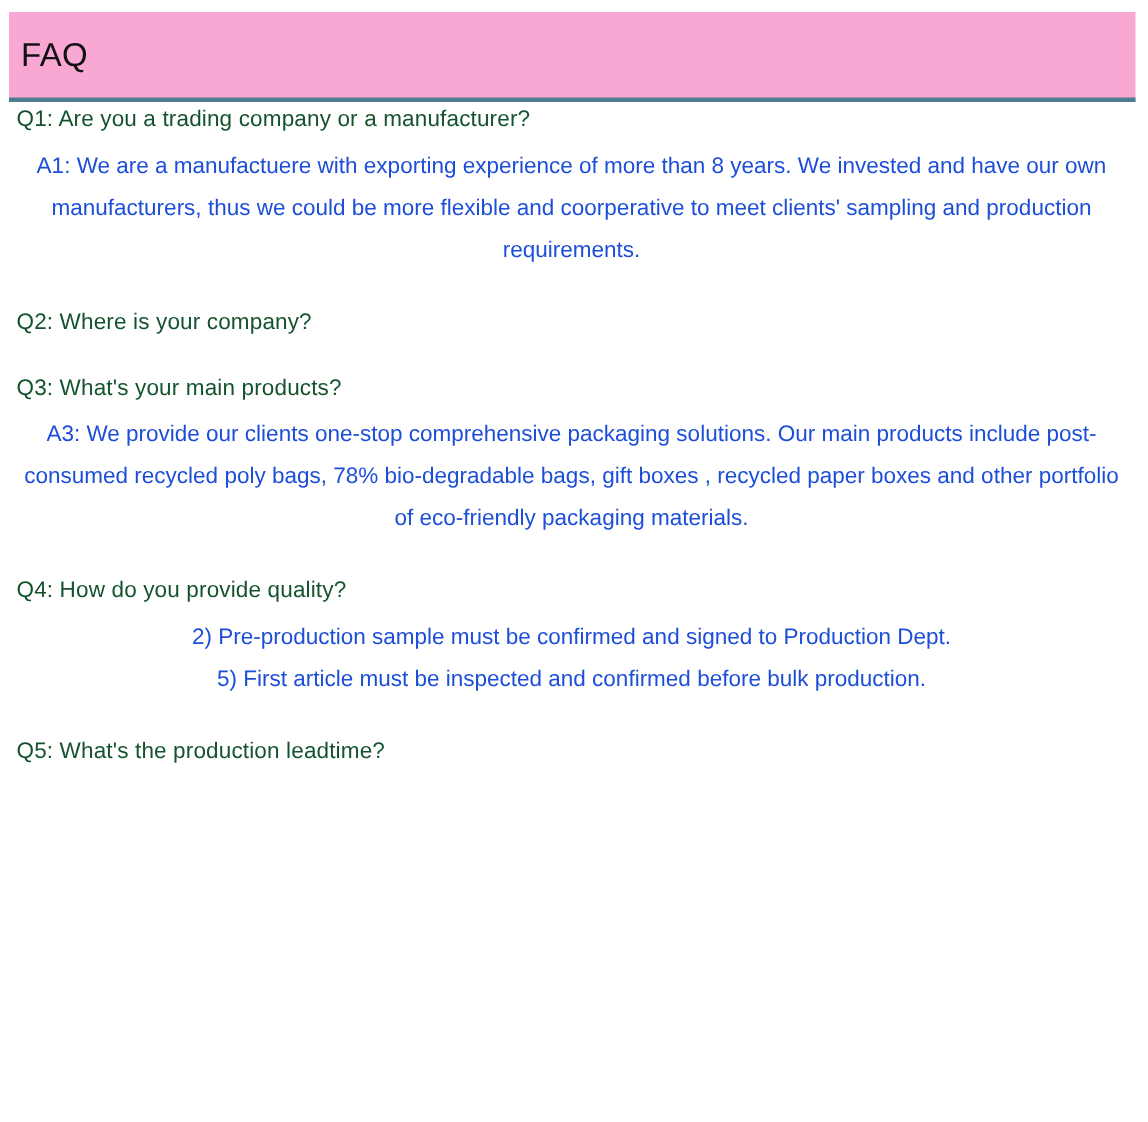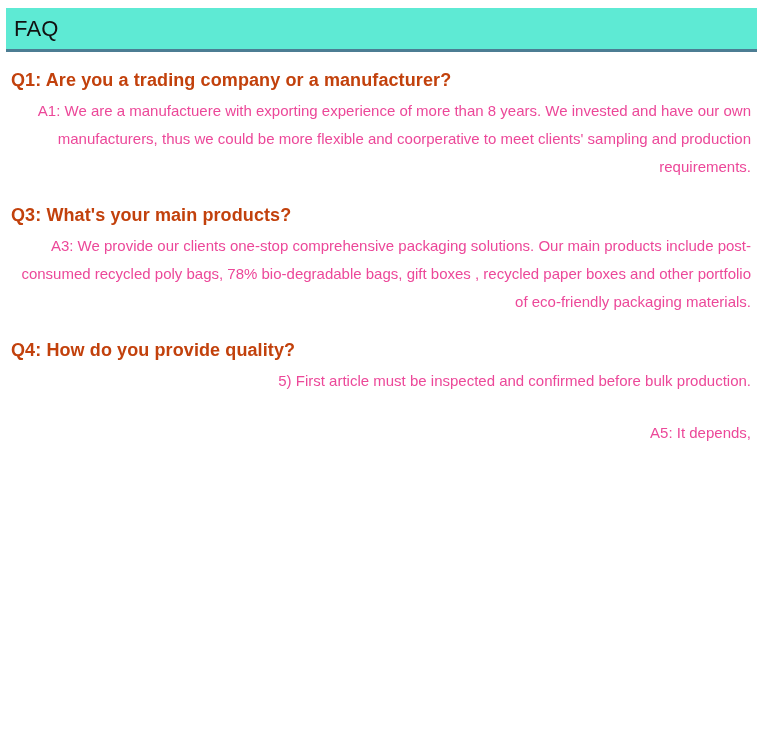--- a/index.html
+++ b/index.html
@@ -19,22 +19,22 @@
     height: 748px;
     background: #ffffff;
   }
 
   
   .faq-header {
     position: absolute;
     left: 6px;
     top: 8px;
     width: 751px;
-    height: 44px;
-    background: #5eead4;
+    height: 60px;
+    background: #f9a8d4;
     border-bottom: 3px solid #4c7d93;
     box-sizing: border-box;
     display: flex;
     align-items: center;
   }
   .faq-header-title {
     font-size: 22px;
     line-height: 22px;
     color: #111111;
     font-weight: 400;
@@ -49,33 +49,33 @@
     top: 70px;
     width: 740px;
   }
   .faq-item {
     margin-bottom: 24px;
   }
   .faq-item:last-child {
     margin-bottom: 0;
   }
   .faq-question {
-    font-size: 18px;
-    font-weight: bold;
-    color: #c2410c;
+    font-size: 15px;
+    font-weight: normal;
+    color: #14532d;
     line-height: 20px;
     margin: 0 0 7px 0;
     letter-spacing: 0.1px;
   }
   .faq-answer {
     font-size: 15px;
-    color: #ec4899;
+    color: #1d4ed8;
     line-height: 28px;
     margin: 0;
-    text-align: right;
+    text-align: center;
   }
   .faq-answer-line {
     display: block;
   }
 </style>
 </head>
 <body>
 
 <div class="page">
 
@@ -84,33 +84,35 @@
   </div>
 
   <div class="faq-body">
       <div class="faq-item">
         <p class="faq-question">Q1: Are you a trading company or a manufacturer?</p>
         <p class="faq-answer">
           <span class="faq-answer-line">A1: We are a manufactuere with exporting experience of more than 8 years. We invested and have our own manufacturers, thus we could be more flexible and coorperative to meet clients' sampling and production requirements.</span>
         </p>
       </div>
       <div class="faq-item">
+        <p class="faq-question">Q2: Where is your company?</p>
       </div>
       <div class="faq-item">
         <p class="faq-question">Q3: What's your main products?</p>
         <p class="faq-answer">
           <span class="faq-answer-line">A3: We provide our clients one-stop comprehensive packaging solutions. Our main products include post-consumed recycled poly bags, 78% bio-degradable bags, gift boxes , recycled paper boxes and other portfolio of eco-friendly packaging materials.</span>
         </p>
       </div>
       <div class="faq-item">
         <p class="faq-question">Q4: How do you provide quality?</p>
         <p class="faq-answer">
+          <span class="faq-answer-line">2) Pre-production sample must be confirmed and signed to Production Dept.</span>
           <span class="faq-answer-line">5) First article must be inspected and confirmed before bulk production.</span>
         </p>
       </div>
       <div class="faq-item">
+        <p class="faq-question">Q5: What's the production leadtime?</p>
         <p class="faq-answer">
-          <span class="faq-answer-line">A5: It depends,</span>
         </p>
       </div>
     </div>
 
 </div>
 
 </body></html>

